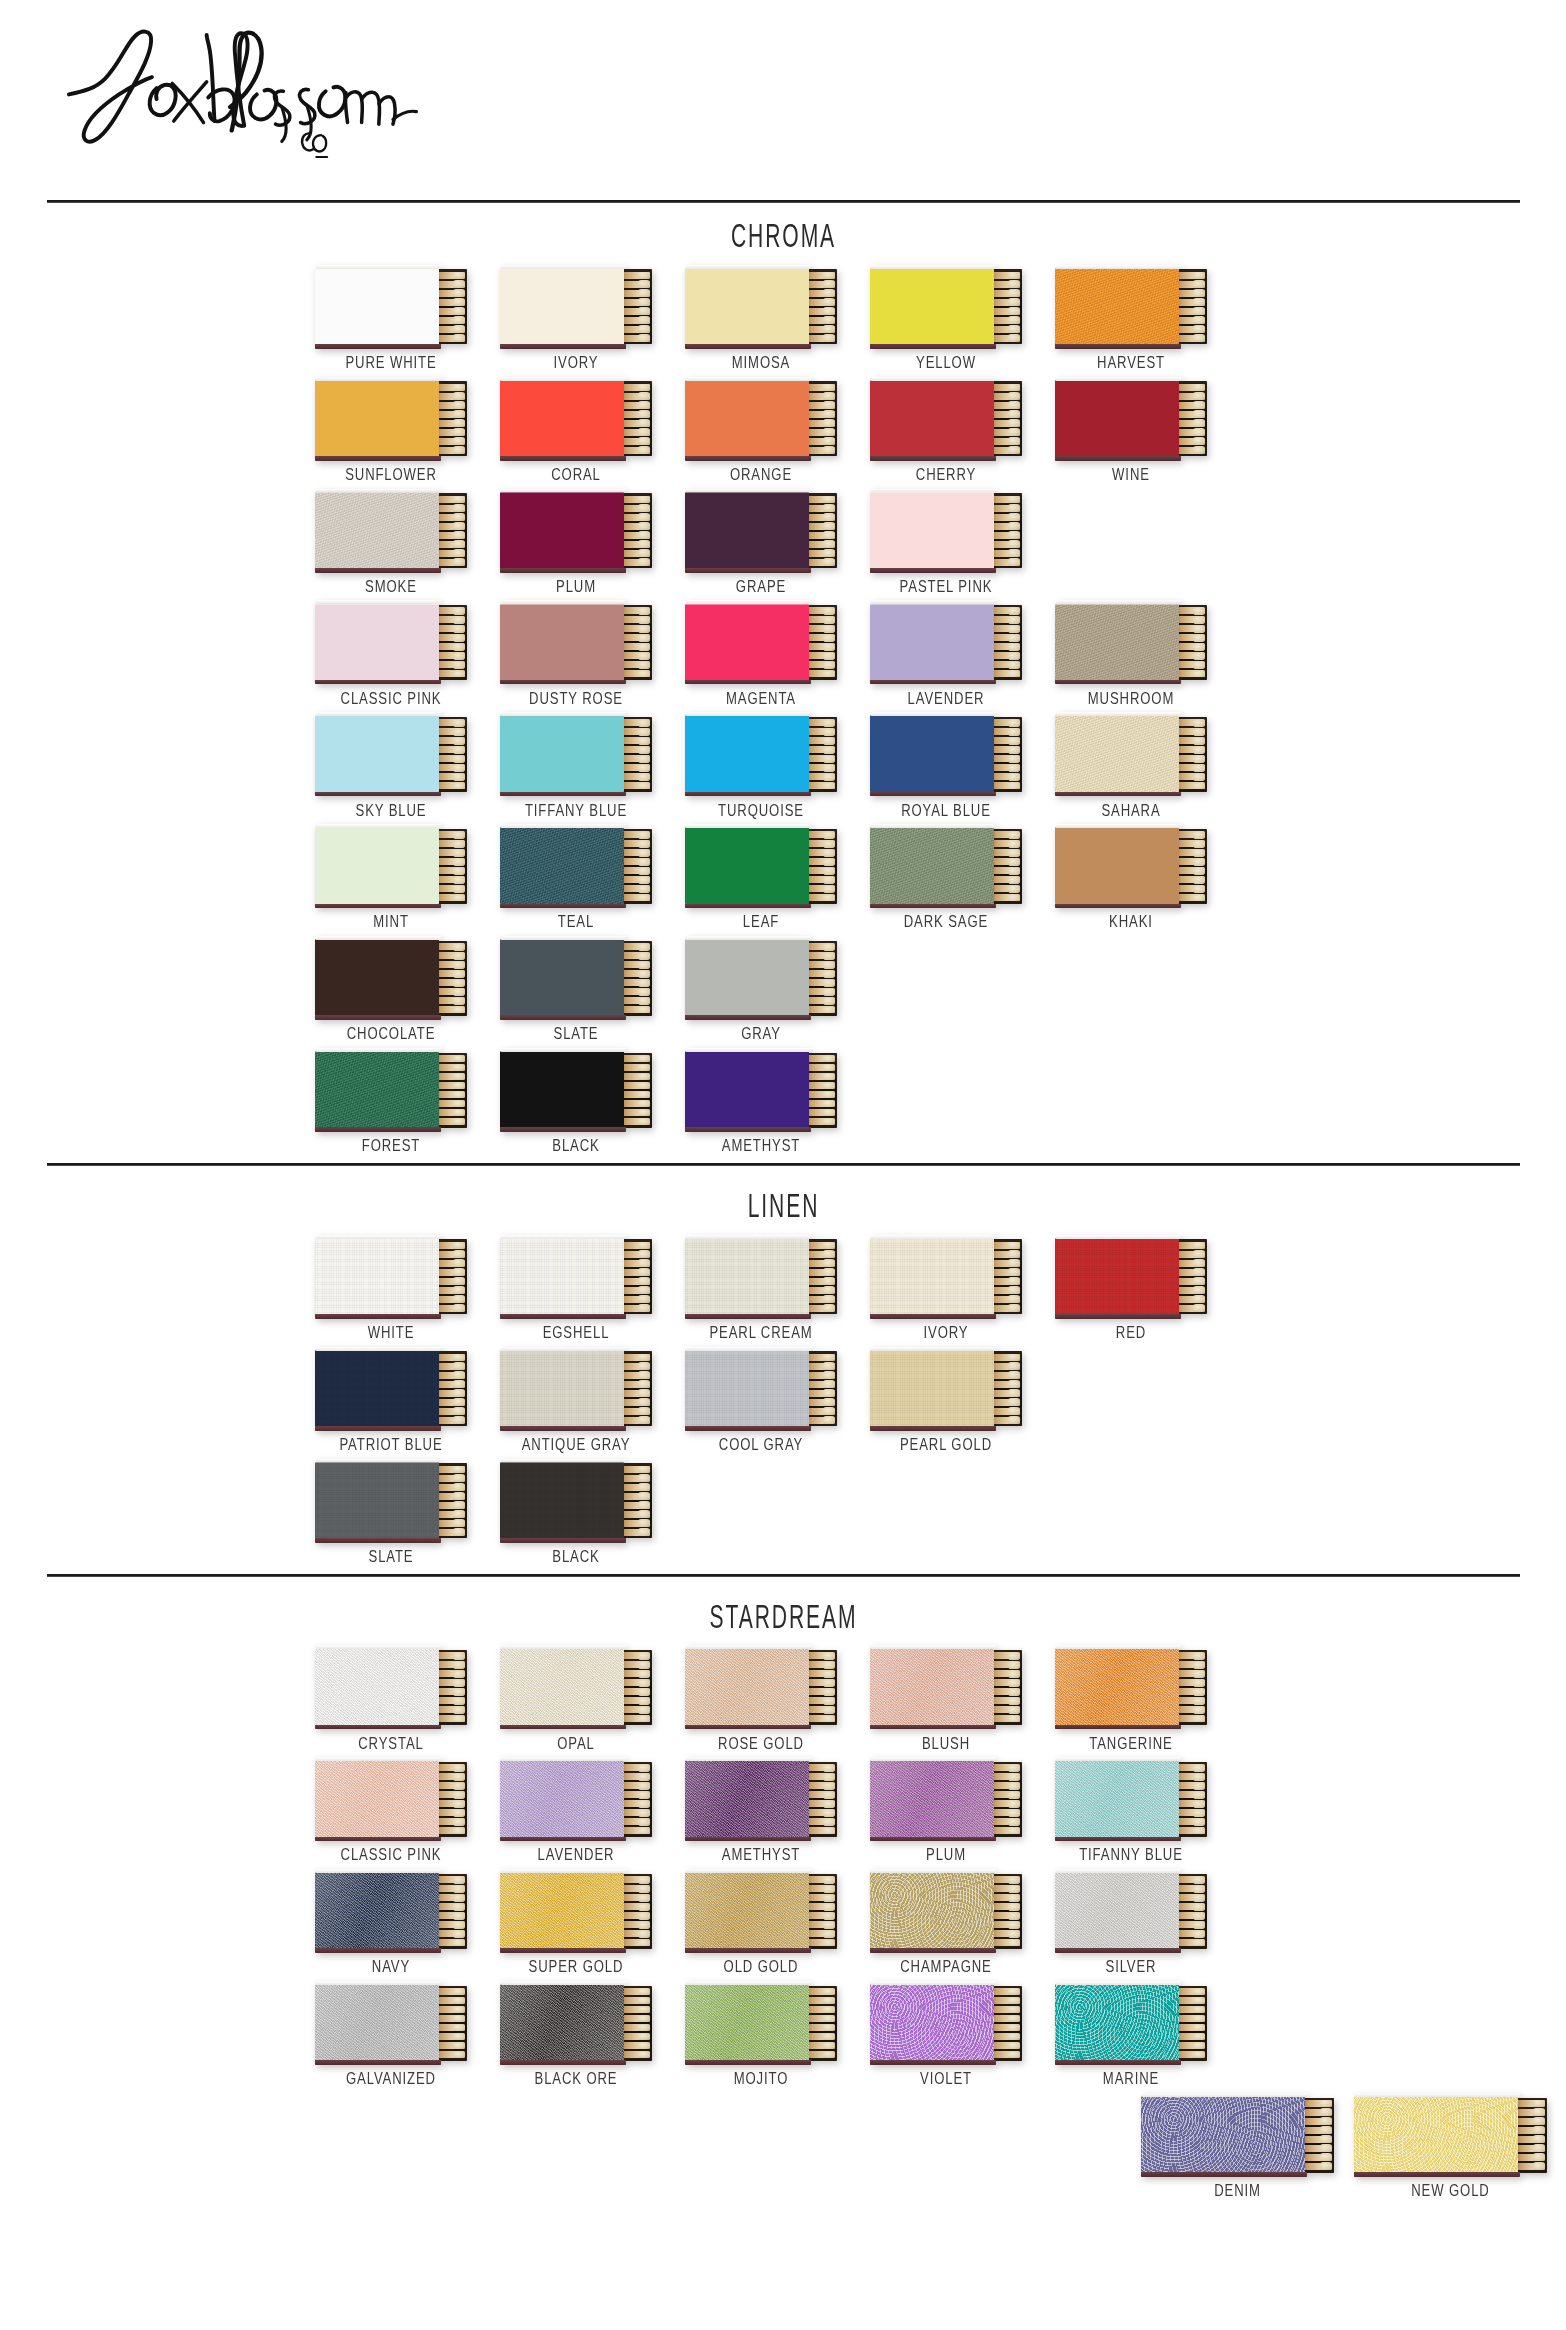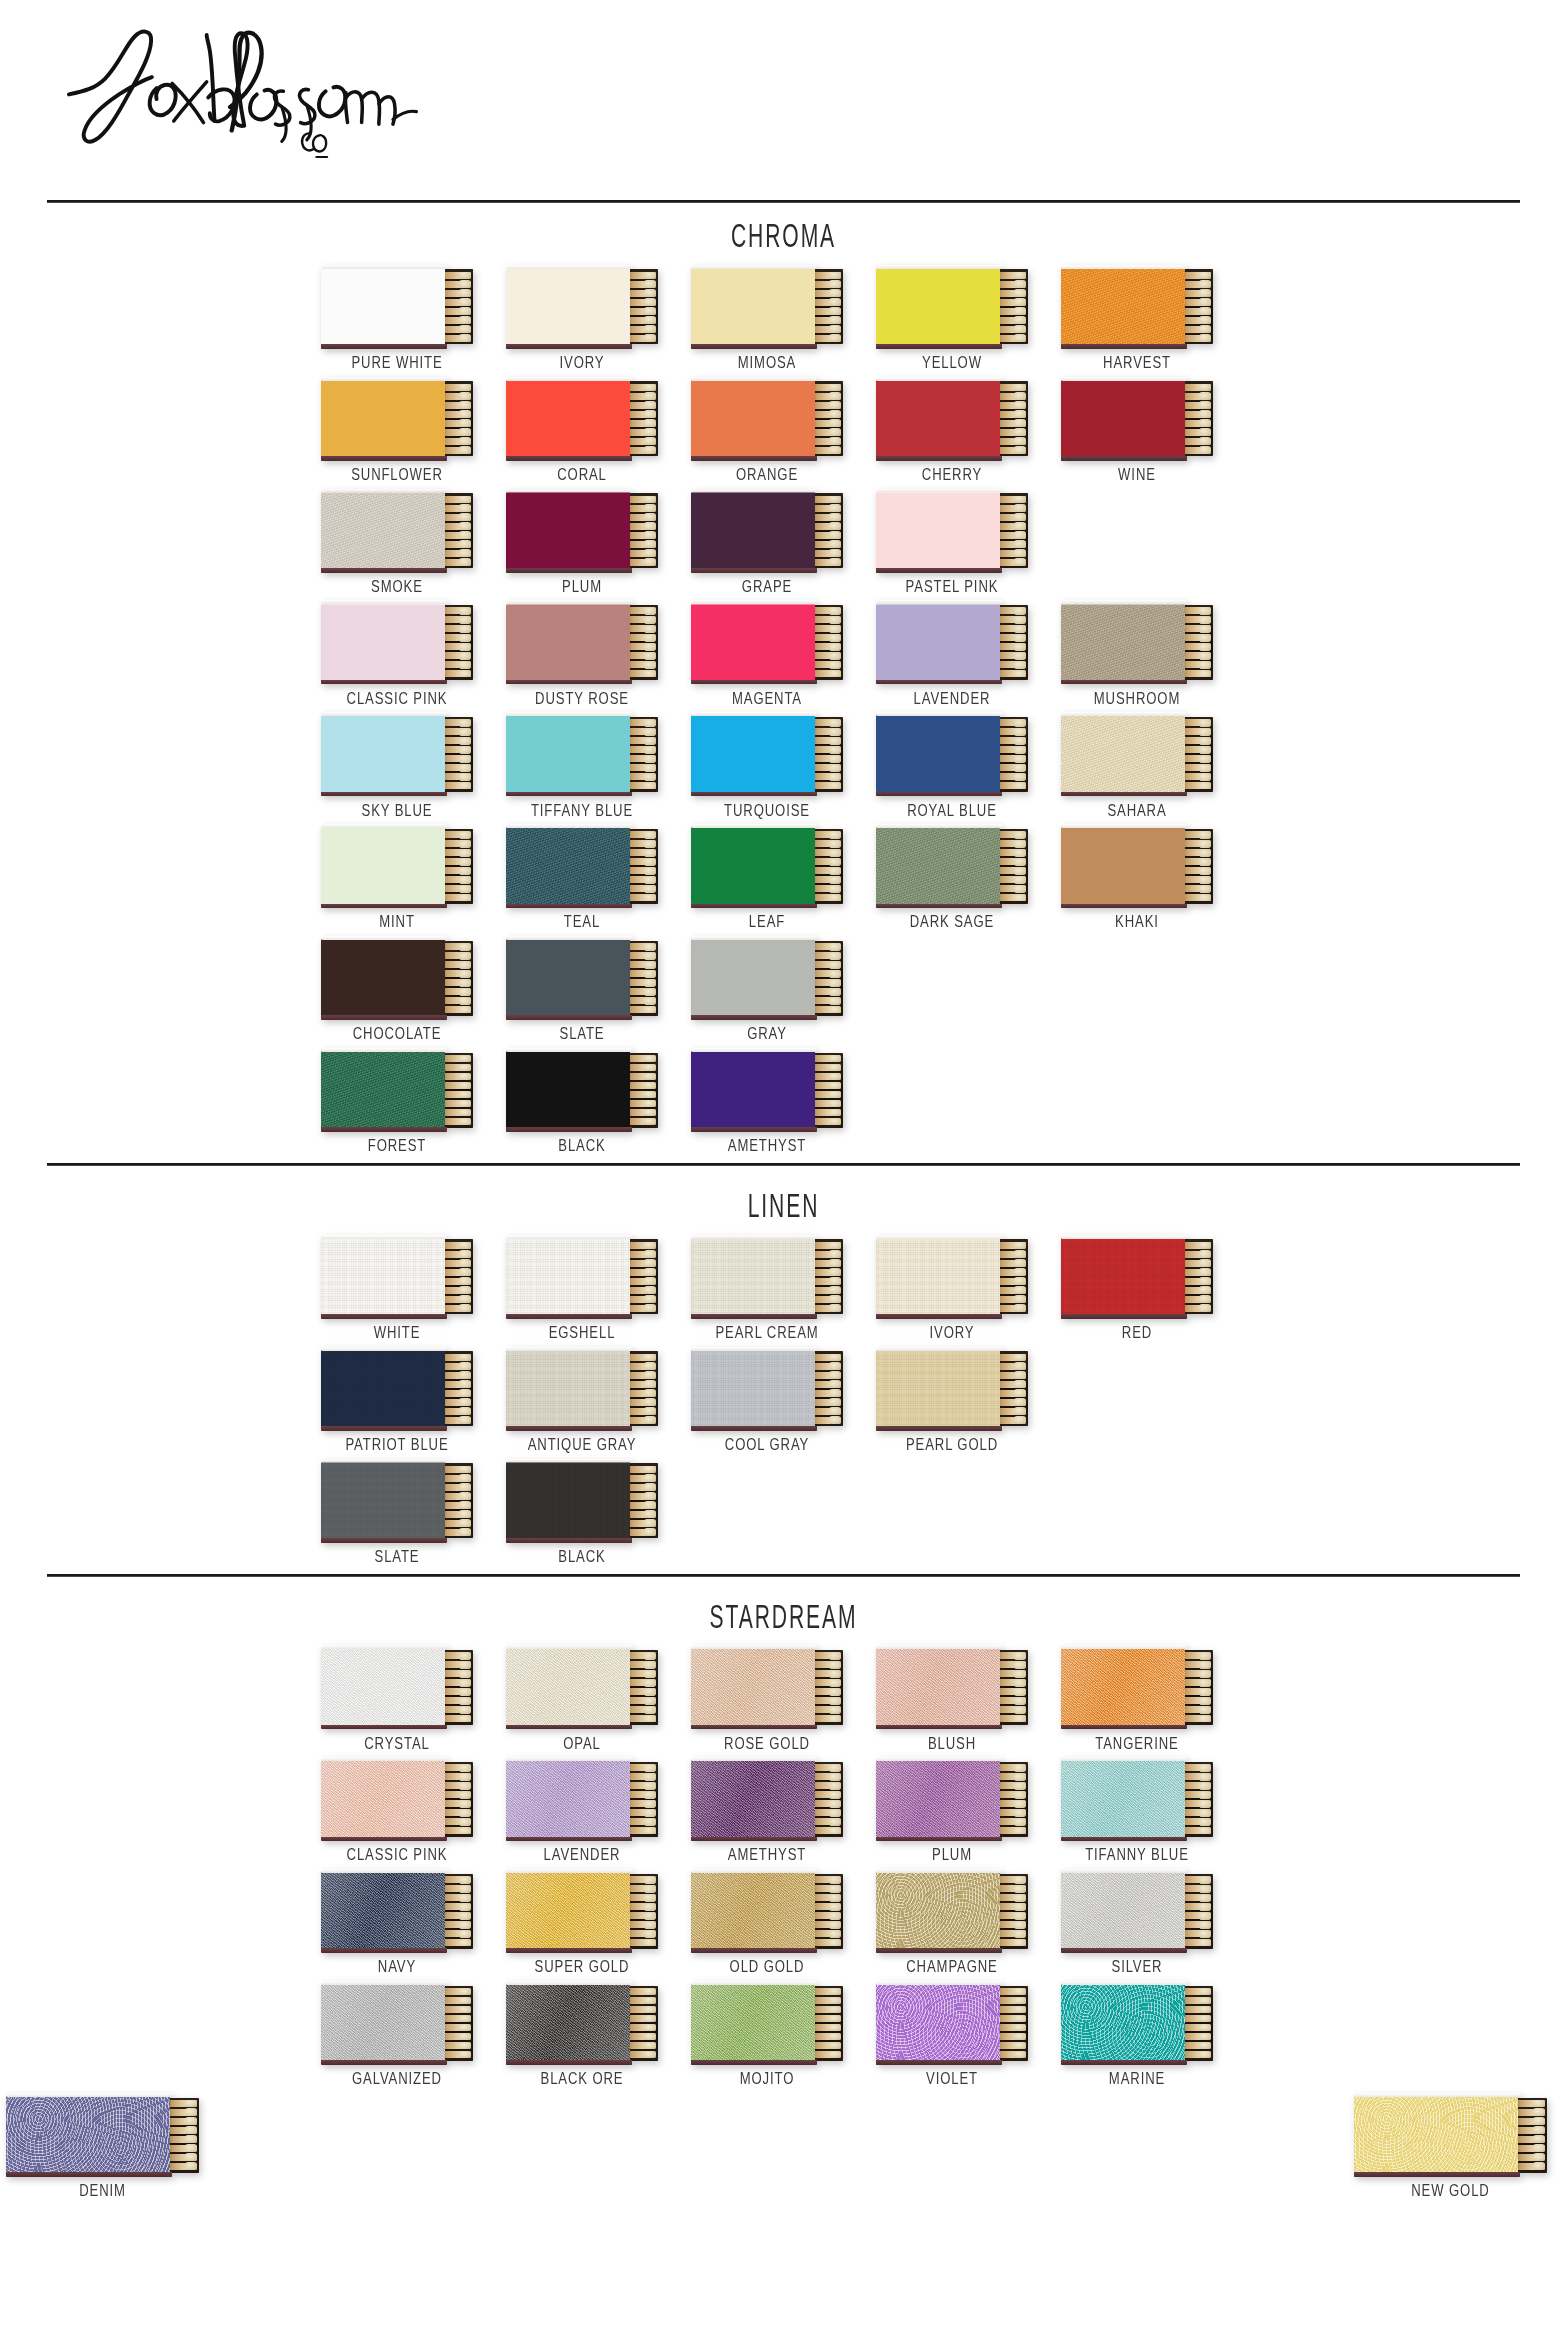--- a/index.html
+++ b/index.html
@@ -56,29 +56,29 @@
   }
 
   .section-divider {
     margin: 0 47px;
     height: 0;
     border-top: 2.3px solid #1a1a1a;
     border-bottom: 0.8px solid #4a4a4a;
   }
 
   
-  .rows { padding-top: 7.8px; padding-left: 6px; }
+  .rows { padding-top: 7.8px; }
 
   .row {
     display: flex;
     justify-content: flex-start;
     padding-left: 315px;
     margin-bottom: 7.8px;
   }
-  .row.centered { padding-left: 0; justify-content: space-between; }
+  .row.centered { padding-left: 0; justify-content: flex-end; }
 
   .cell {
     width: 185px;
     display: flex;
     flex-direction: column;
     align-items: flex-start;
   }
   .cell.wide { width: 213px; }
 
   

